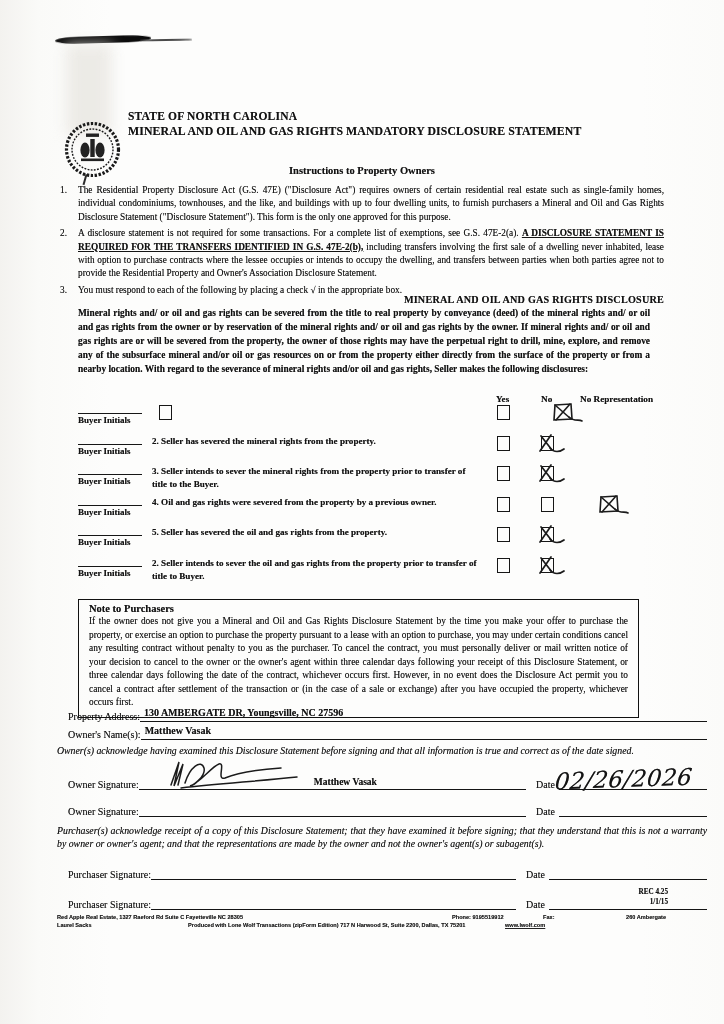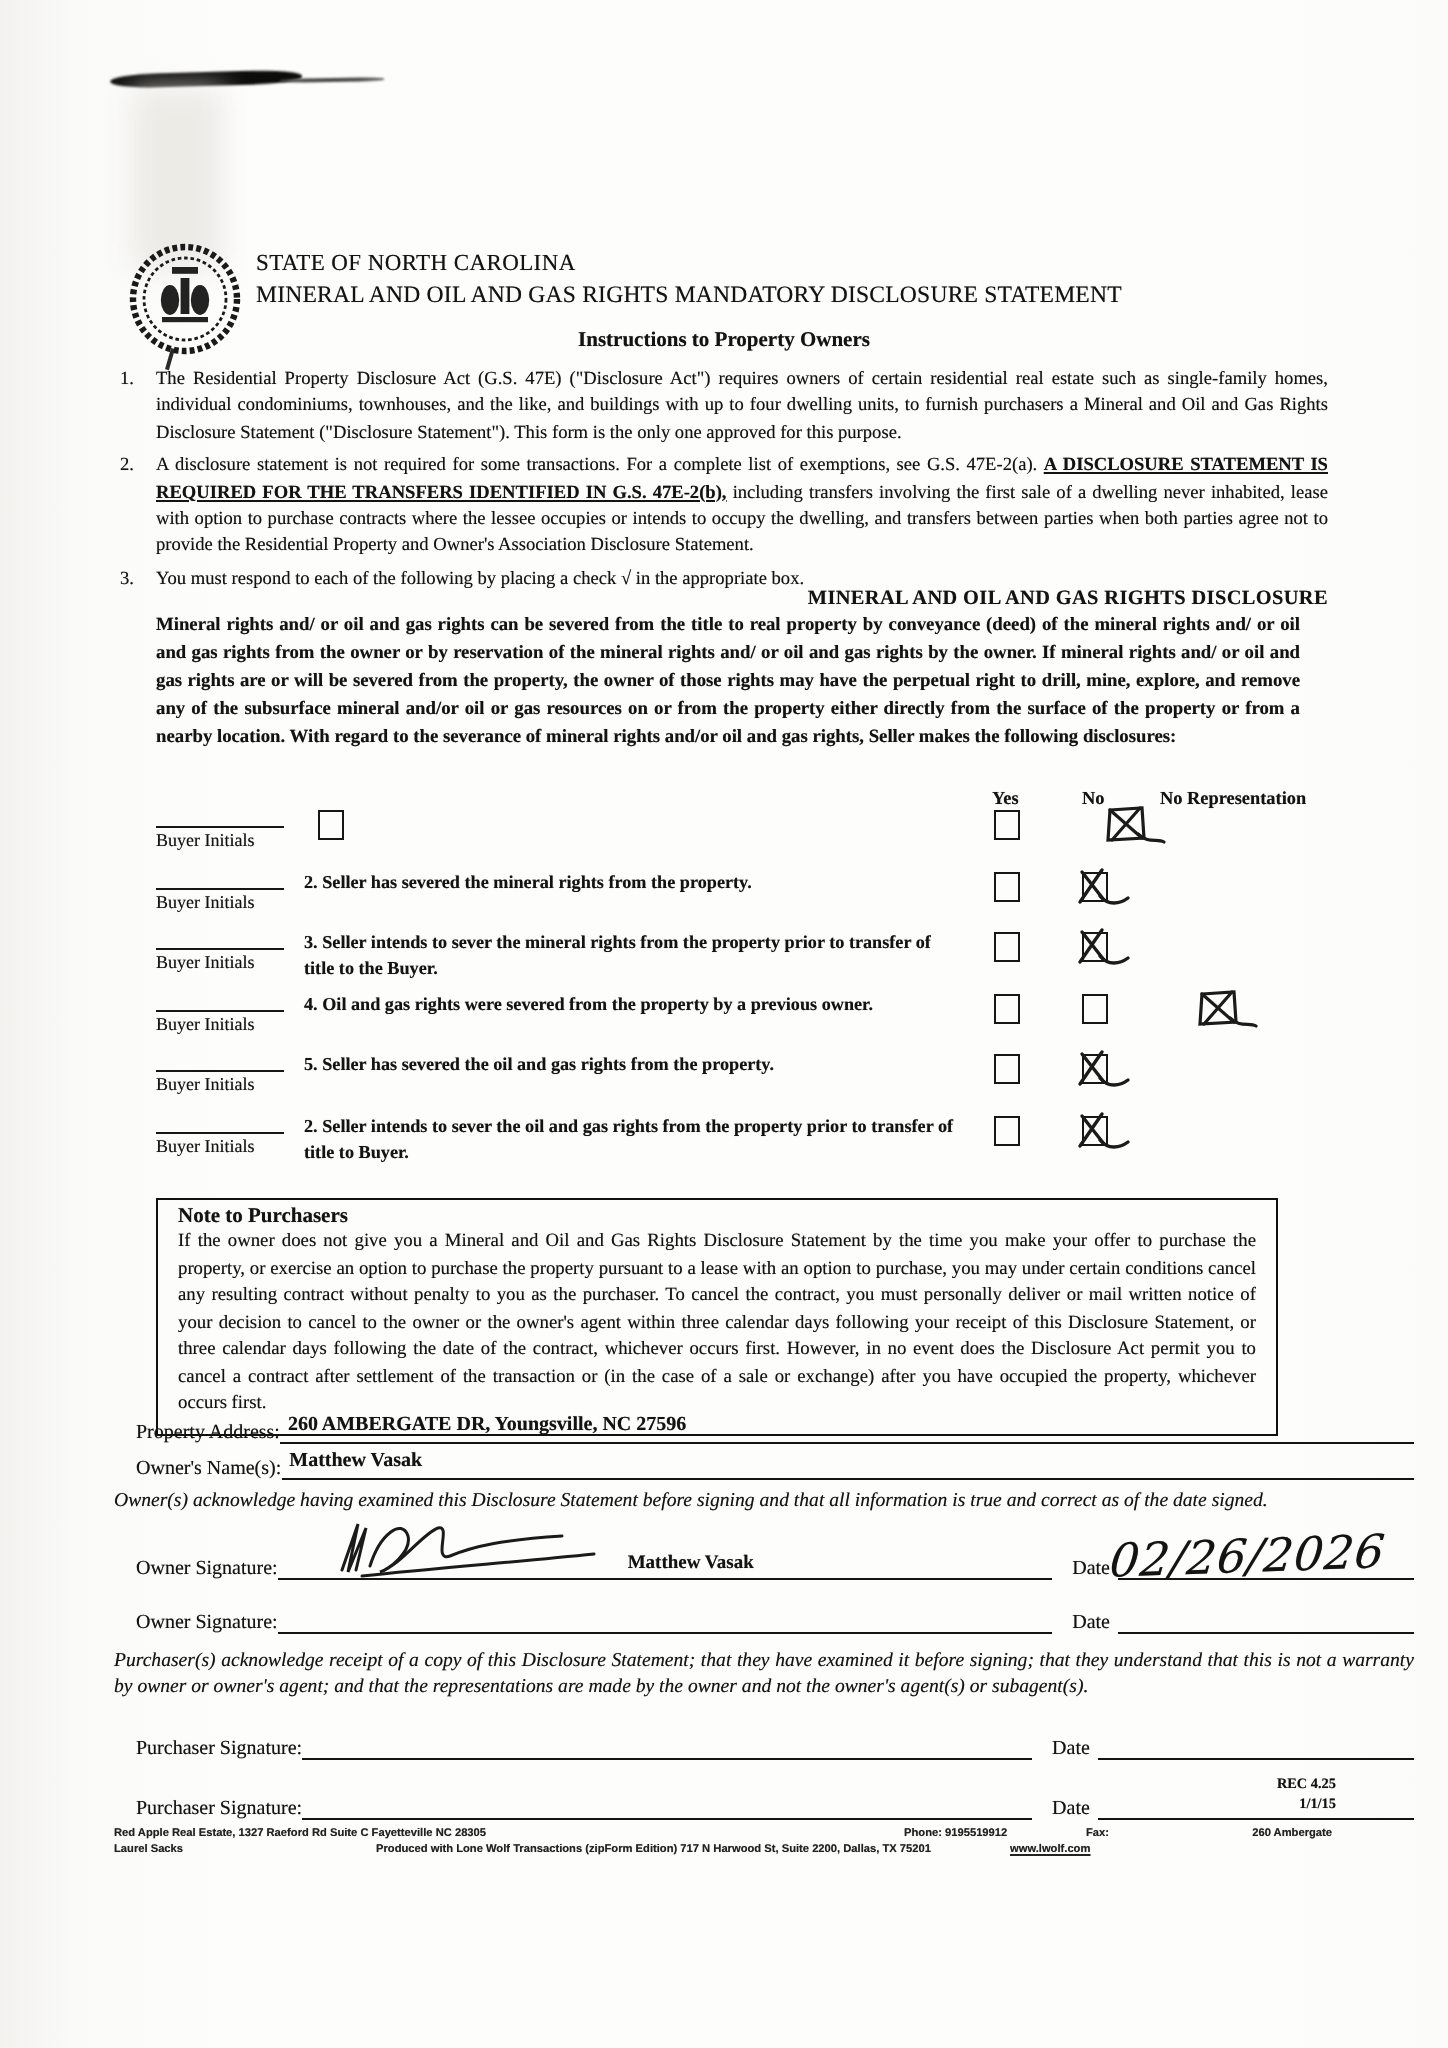--- a/index.html
+++ b/index.html
@@ -13,21 +13,21 @@
   .smear{position:absolute;top:36px;left:55px;width:96px;height:7px;background:#0c0c0c;
     border-radius:50% 60% 60% 50% / 100% 90% 90% 100%;transform:rotate(-1.6deg);filter:blur(0.4px);}
   .smear-tail{position:absolute;top:39px;left:140px;width:52px;height:2px;background:#4a4a4a;
     border-radius:40%;transform:rotate(-1deg);filter:blur(0.6px);}
   .shade{position:absolute;top:44px;left:66px;width:46px;height:92px;background:#e9e7e2;
     filter:blur(7px);opacity:0.8;}
   .slash-mark{position:absolute;top:174px;left:84px;width:1.6px;height:11px;background:#2a2a2a;
     transform:rotate(16deg);filter:blur(0.2px);}
   
   .seal{position:absolute;top:121px;left:64px;}
-  .head-text{position:absolute;top:126px;left:128px;width:560px;font-weight:normal;}
+  .head-text{position:absolute;top:110px;left:128px;width:560px;font-weight:bold;}
   .head-line1{font-size:11.5px;letter-spacing:0.2px;}
   .head-line2{font-size:11.8px;margin-top:2px;letter-spacing:0.1px;}
   .inst-heading{position:absolute;top:165px;left:60px;width:604px;text-align:center;
     font-weight:bold;font-size:10.5px;}
   .inst-list{position:absolute;top:184px;left:60px;width:604px;font-size:9.3px;line-height:13.4px;}
   .inst-item{display:flex;margin-bottom:3px;}
   .inst-num{width:18px;flex:none;}
   .inst-body{flex:1;text-align:justify;}
   .emph{font-weight:bold;text-decoration:underline;}
   
@@ -36,21 +36,21 @@
   .disc-para{position:absolute;top:307px;left:78px;width:572px;font-weight:bold;
     font-size:9.4px;line-height:13.9px;text-align:justify;}
   .disc-table{position:absolute;top:394px;left:78px;width:584px;}
   .col-head{display:grid;grid-template-columns:74px 338px 44px 46px 82px;font-weight:bold;font-size:9.2px;}
   .col-head .h-yes{grid-column:3;text-align:left;padding-left:6px;}
   .col-head .h-no{grid-column:4;padding-left:7px;}
   .col-head .h-norep{grid-column:5;white-space:nowrap;}
   .disc-row{display:grid;grid-template-columns:74px 338px 44px 46px 82px;min-height:30.5px;}
   .initials{margin-top:9px;width:64px;}
   .init-line{border-top:1.3px solid #161616;width:64px;}
-  .init-label{font-weight:normal;font-size:9px;padding-top:1px;}
+  .init-label{font-weight:bold;font-size:9px;padding-top:1px;}
   .stmt{font-weight:bold;font-size:9.1px;line-height:13px;padding-right:10px;}
   .cb-cell{position:relative;padding-left:7px;}
   .box{display:inline-block;width:11px;height:13px;border:1.4px solid #161616;margin-top:1px;}
   .penx{position:absolute;left:2px;top:-3px;pointer-events:none;}
   .norep .penhand{position:absolute;left:14px;top:-4px;}
   
   .note-box{position:absolute;top:599px;left:78px;width:561px;border:1.7px solid #111;
     padding:3px 10px 7px 10px;box-sizing:border-box;}
   .note-title{text-align:left;font-weight:bold;font-size:10.5px;margin-bottom:1px;}
   .note-body{font-size:9.4px;line-height:13.5px;text-align:justify;}
@@ -245,21 +245,21 @@
 
   <div class="note-box">
     <div class="note-title">Note to Purchasers</div>
     <div class="note-body">If the owner does not give you a Mineral and Oil and Gas Rights Disclosure Statement by the time you make your offer to purchase the property, or exercise an option to purchase the property pursuant to a lease with an option to purchase, you may under certain conditions cancel any resulting contract without penalty to you as the purchaser. To cancel the contract, you must personally deliver or mail written notice of your decision to cancel to the owner or the owner's agent within three calendar days following your receipt of this Disclosure Statement, or three calendar days following the date of the contract, whichever occurs first. However, in no event does the Disclosure Act permit you to cancel a contract after settlement of the transaction or (in the case of a sale or exchange) after you have occupied the property, whichever occurs first.</div>
   </div>
 
   <div class="bottom">
 
     <div class="line-row">
       <span class="lbl">Property Address:</span>
-      <span class="fill"><span class="val-bold">260 AMBERGATE DR, Youngsville, NC  27596</span></span>
+      <span class="fill"><span class="val-bold">130 AMBERGATE DR, Youngsville, NC  27596</span></span>
     </div>
 
     <div class="line-row" style="margin-top:3px;">
       <span class="lbl">Owner's Name(s):</span>
       <span class="fill"><span class="val-bold">Matthew  Vasak</span></span>
     </div>
 
     <div class="ack">Owner(s) acknowledge having examined this Disclosure Statement before signing and that all information is true and  correct as of the date signed.</div>
 
     <div class="sig-row">

